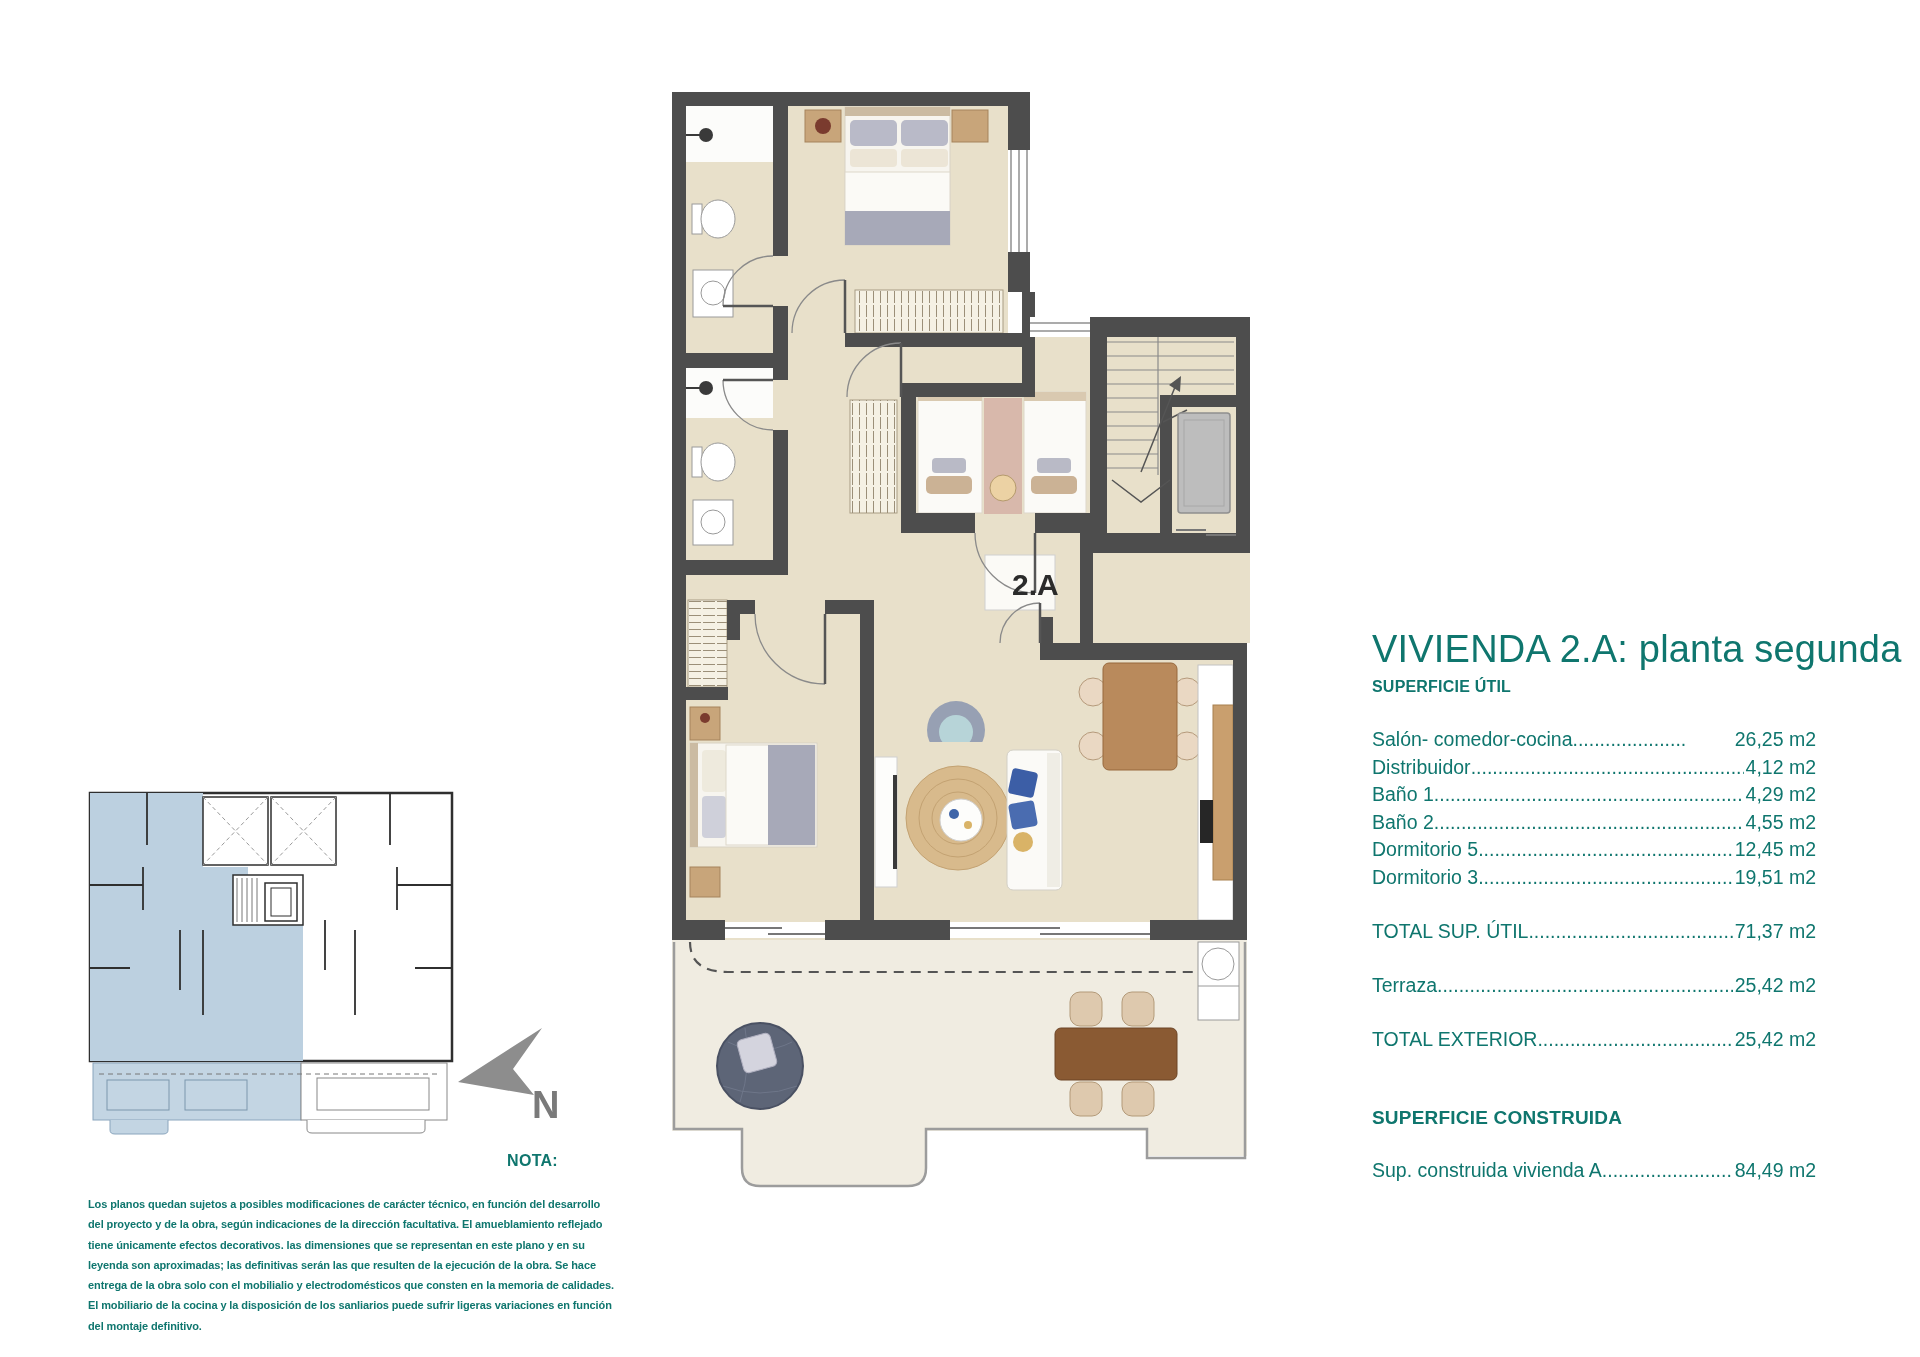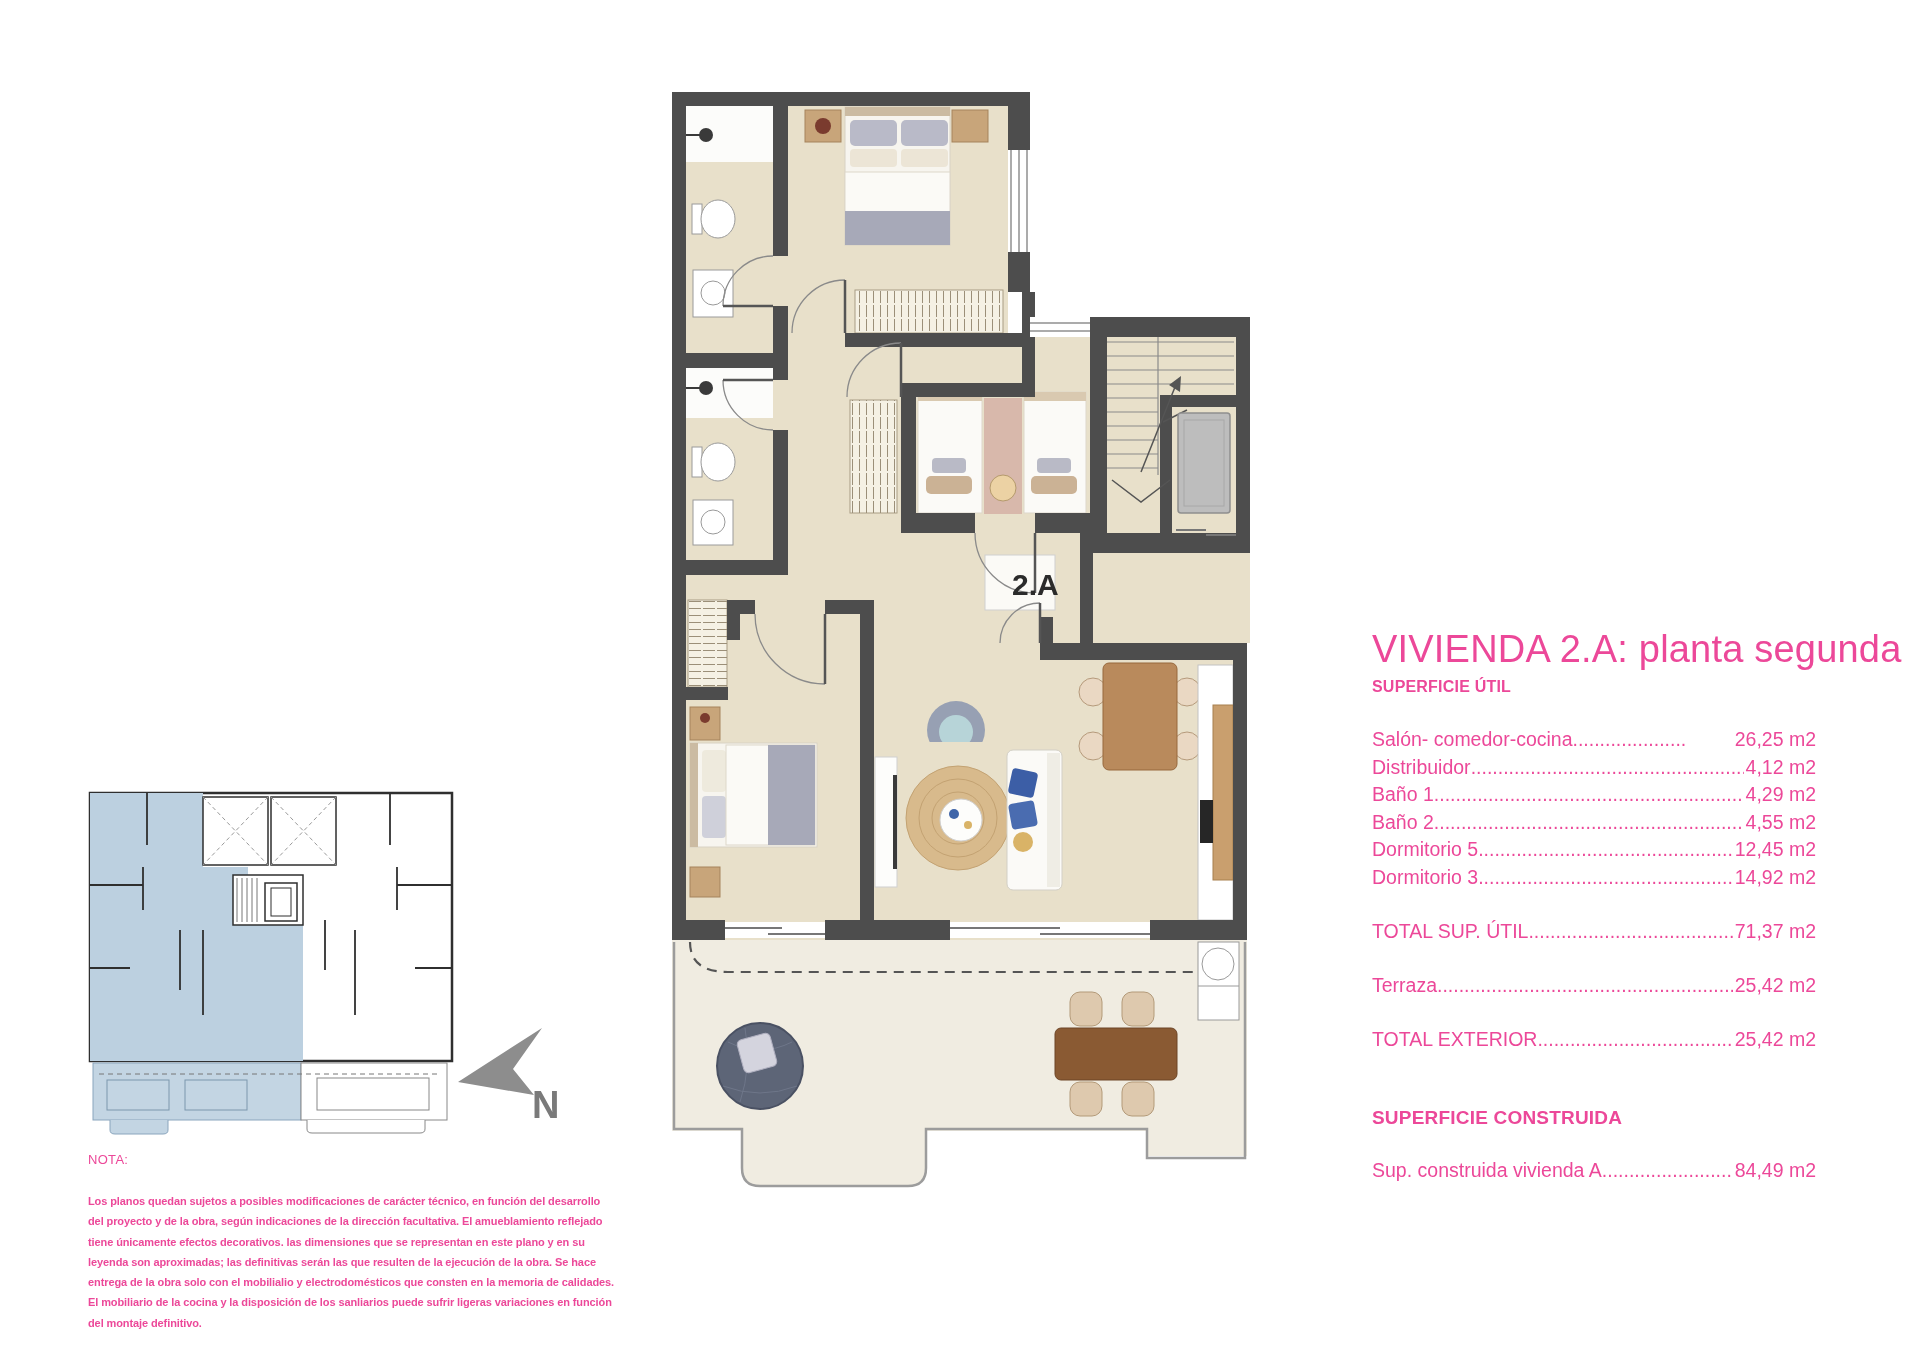--- a/index.html
+++ b/index.html
@@ -1,17 +1,17 @@
 <!DOCTYPE html>
 <html><head>
 <meta charset="utf-8">
 <style>
   html,body{margin:0;padding:0;background:#ffffff;}
   .canvas{position:relative;width:1920px;height:1357px;background:#ffffff;overflow:hidden;
-          font-family:"Liberation Sans",sans-serif;color:#ec4899;}
+          font-family:"Liberation Sans",sans-serif;color:#0f766e;}
   .abs{position:absolute;}
 
   
   .panel{left:1372px;top:628px;width:462px;}
   .panel .title{font-size:38px;font-weight:400;letter-spacing:.2px;line-height:42px;white-space:nowrap;}
   .panel .subtitle{font-size:16px;font-weight:600;margin-top:8px;letter-spacing:.2px;}
   .rows{margin-top:30px;padding-right:18px;}
   .row{display:flex;align-items:flex-end;line-height:27.5px;font-size:19.5px;white-space:nowrap;}
   .row .lbl{flex:0 0 auto;}
   .row .dots{flex:1 1 auto;overflow:hidden;}
@@ -19,21 +19,21 @@
   .row .val{flex:0 0 auto;padding-left:2px;}
   .row--short .dots{flex:0 1 112px;}
   .row--short .spacer{flex:1 1 auto;}
   .gap27{margin-top:27px;}
   .gap26{margin-top:26px;}
   .heading2{font-size:19px;font-weight:600;margin-top:53px;letter-spacing:.2px;}
   .rows2{margin-top:28px;padding-right:18px;}
 
   
   .note{left:88px;top:1152px;width:470px;}
-  .note .nh{font-size:13px;font-weight:400;letter-spacing:.3px;}
+  .note .nh{font-size:16px;font-weight:700;letter-spacing:.3px;text-align:right;}
   .note .nl{font-size:11px;font-weight:600;line-height:20.3px;white-space:nowrap;letter-spacing:-0.1px;}
   .note .body{margin-top:24px;}
 </style>
 </head>
 <body>
 
 <div class="canvas">
 
   <svg class="abs" style="left:660px;top:80px;" width="600" height="1150" viewBox="0 0 600 1150">
     <defs>
@@ -369,21 +369,21 @@
           <span class="val">4,55 m2</span>
       </div>
       <div class="row">
         <span class="lbl">Dormitorio 5</span>
           <span class="dots"></span>
           <span class="val">12,45 m2</span>
       </div>
       <div class="row">
         <span class="lbl">Dormitorio 3</span>
           <span class="dots"></span>
-          <span class="val">14,92 m2</span>
+          <span class="val">19,51 m2</span>
       </div>
 
       <div class="row gap27">
         <span class="lbl">TOTAL SUP. ÚTIL</span>
           <span class="dots"></span>
           <span class="val">71,37 m2</span>
       </div>
 
       <div class="row gap26">
         <span class="lbl">Terraza</span>

